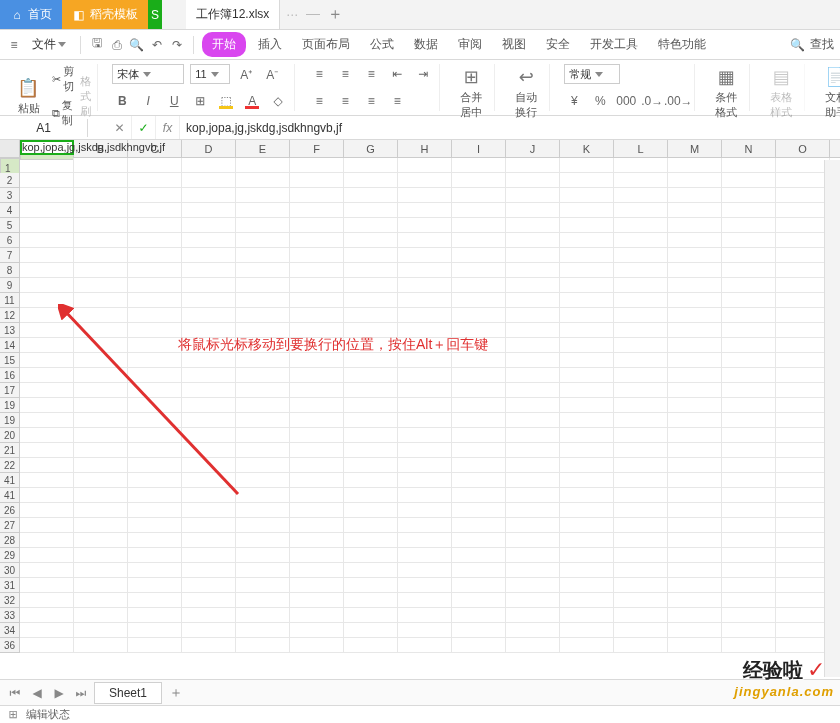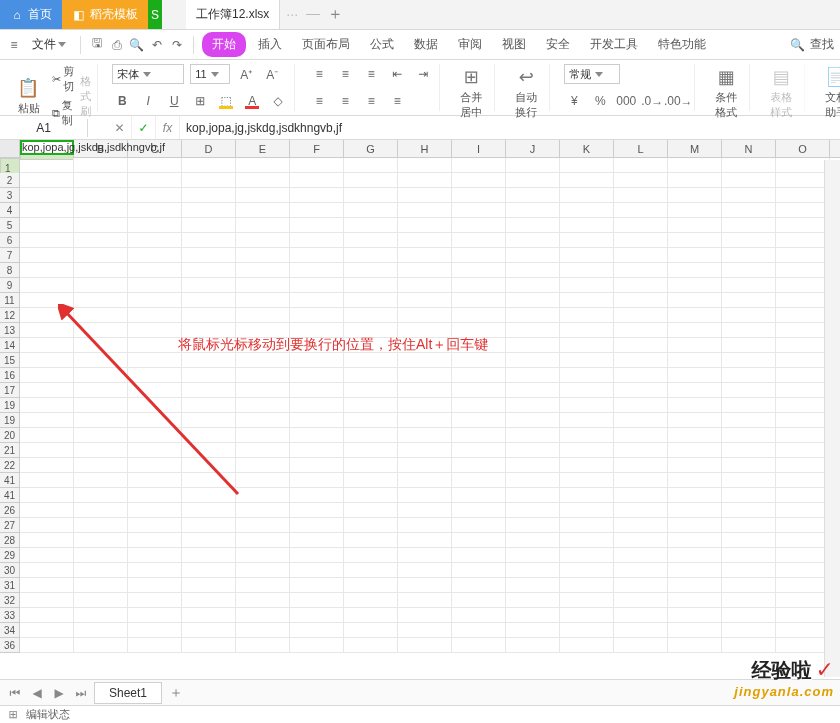--- a/index.html
+++ b/index.html
@@ -70,21 +70,21 @@
   .sheetbar { position:absolute; left:0; right:0; bottom:18px; height:26px; border-top:1px solid #d9d9d9; display:flex; align-items:center; background:#fafafa; gap:4px; padding:0 6px;}
   .navbtn{width:18px; text-align:center; color:#888;}
   .stab { padding:3px 14px; background:#fff; border:1px solid #d0d0d0; font-size:12px; }
   .sadd { width:20px; text-align:center; color:#888; font-size:14px;}
 
   .statusbar { position:absolute; left:0; right:0; bottom:0; height:18px; border-top:1px solid #d9d9d9; display:flex; align-items:center; font-size:11px; color:#666; padding:0 6px; background:#fff;}
   .sbicon { width:14px; height:14px; display:inline-flex; align-items:center; justify-content:center; margin-right:6px; color:#888;}
 
   .scrollbar-v { position:absolute; right:0; top:160px; bottom:46px; width:16px; background:#f3f3f3; border-left:1px solid #ddd;} 
 
-  .watermark{ position:absolute; right:6px; bottom:24px; display:flex; flex-direction:column; align-items:flex-end; pointer-events:none;}
+  .watermark{ position:absolute; right:6px; bottom:24px; display:flex; flex-direction:column; align-items:center; pointer-events:none;}
   .watermark .l1{ font-size:20px; font-weight:700; color:#222; text-shadow:1px 1px 1px #fff, -1px -1px 1px #fff;}
   .watermark .chk{ color:#e03030; font-size:22px; margin-left:4px;}
   .watermark .l2{ font-size:13px; font-weight:700; color:#e0a000; font-style:italic; letter-spacing:1px;}
   .triangle{width:0;height:0;border-left:4px solid transparent;border-right:4px solid transparent;border-top:5px solid #888;display:inline-block;}
 </style>
 </head>
 <body>
 
 <div class="titlebar">
   <div class="ttab blue">

